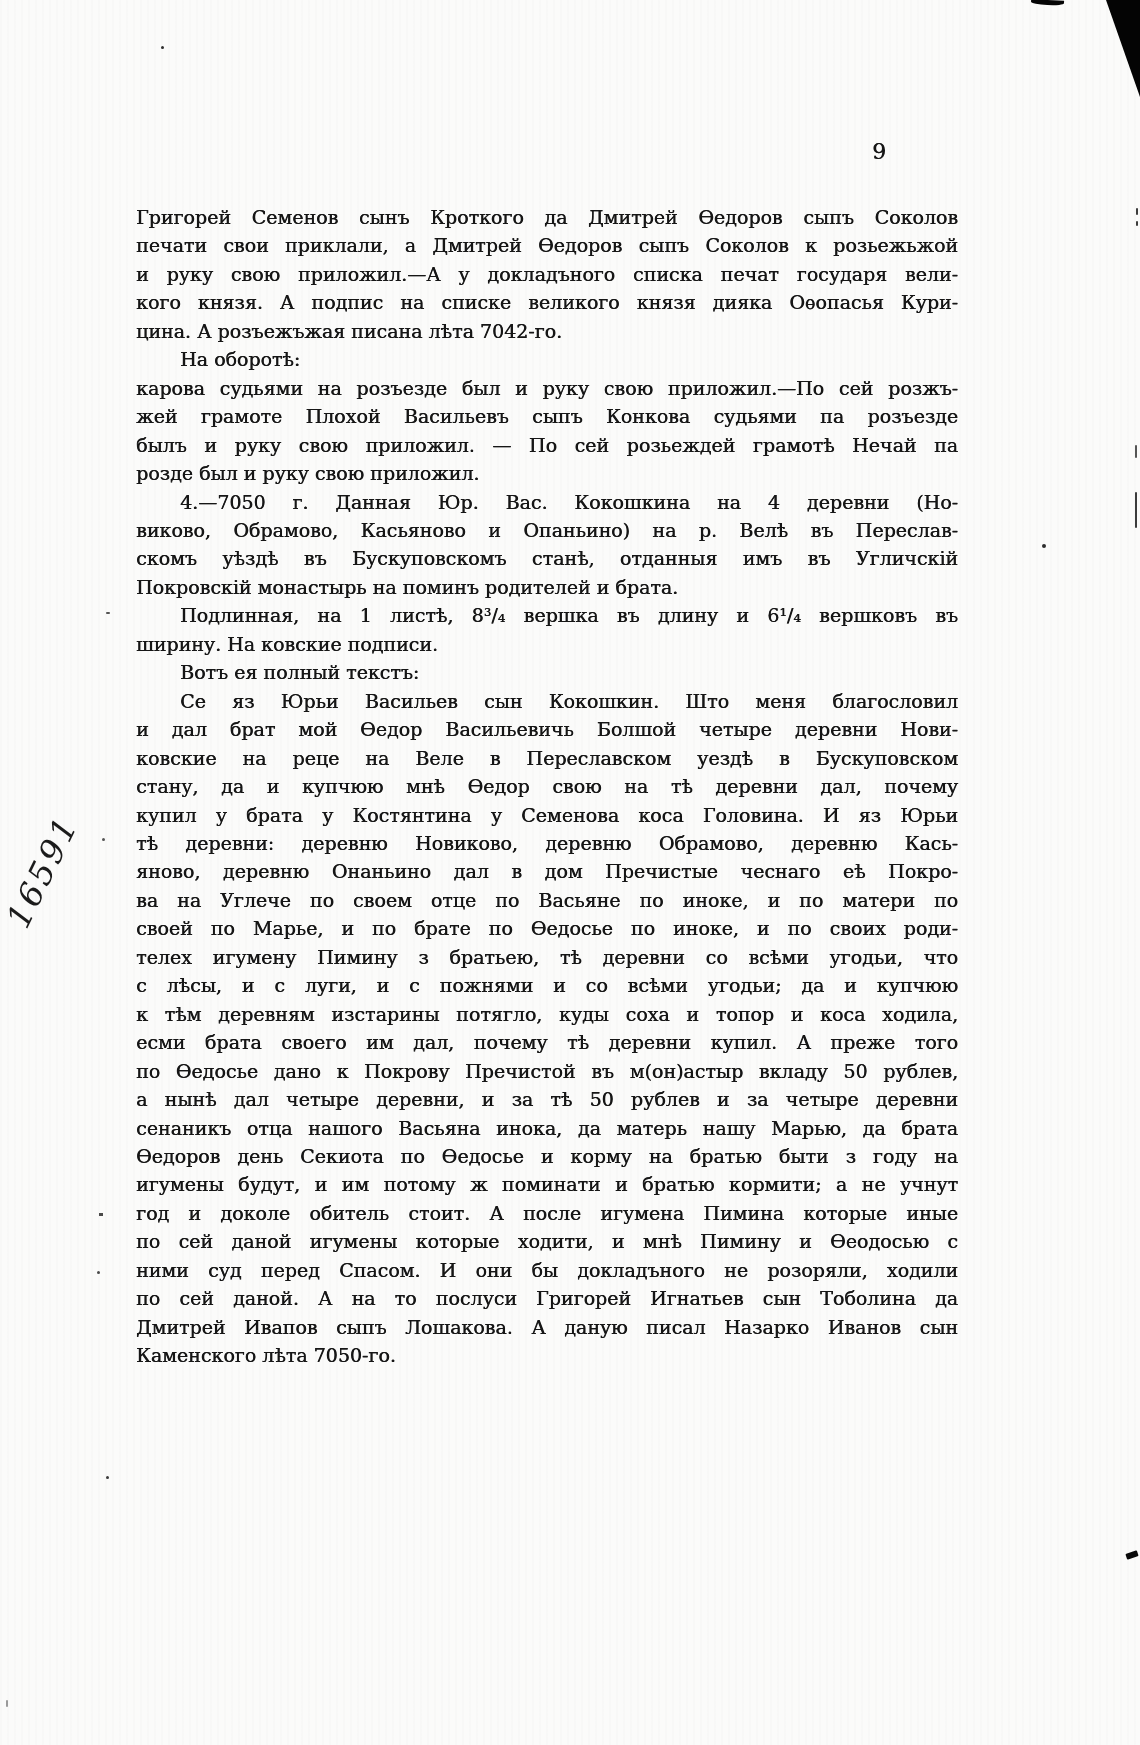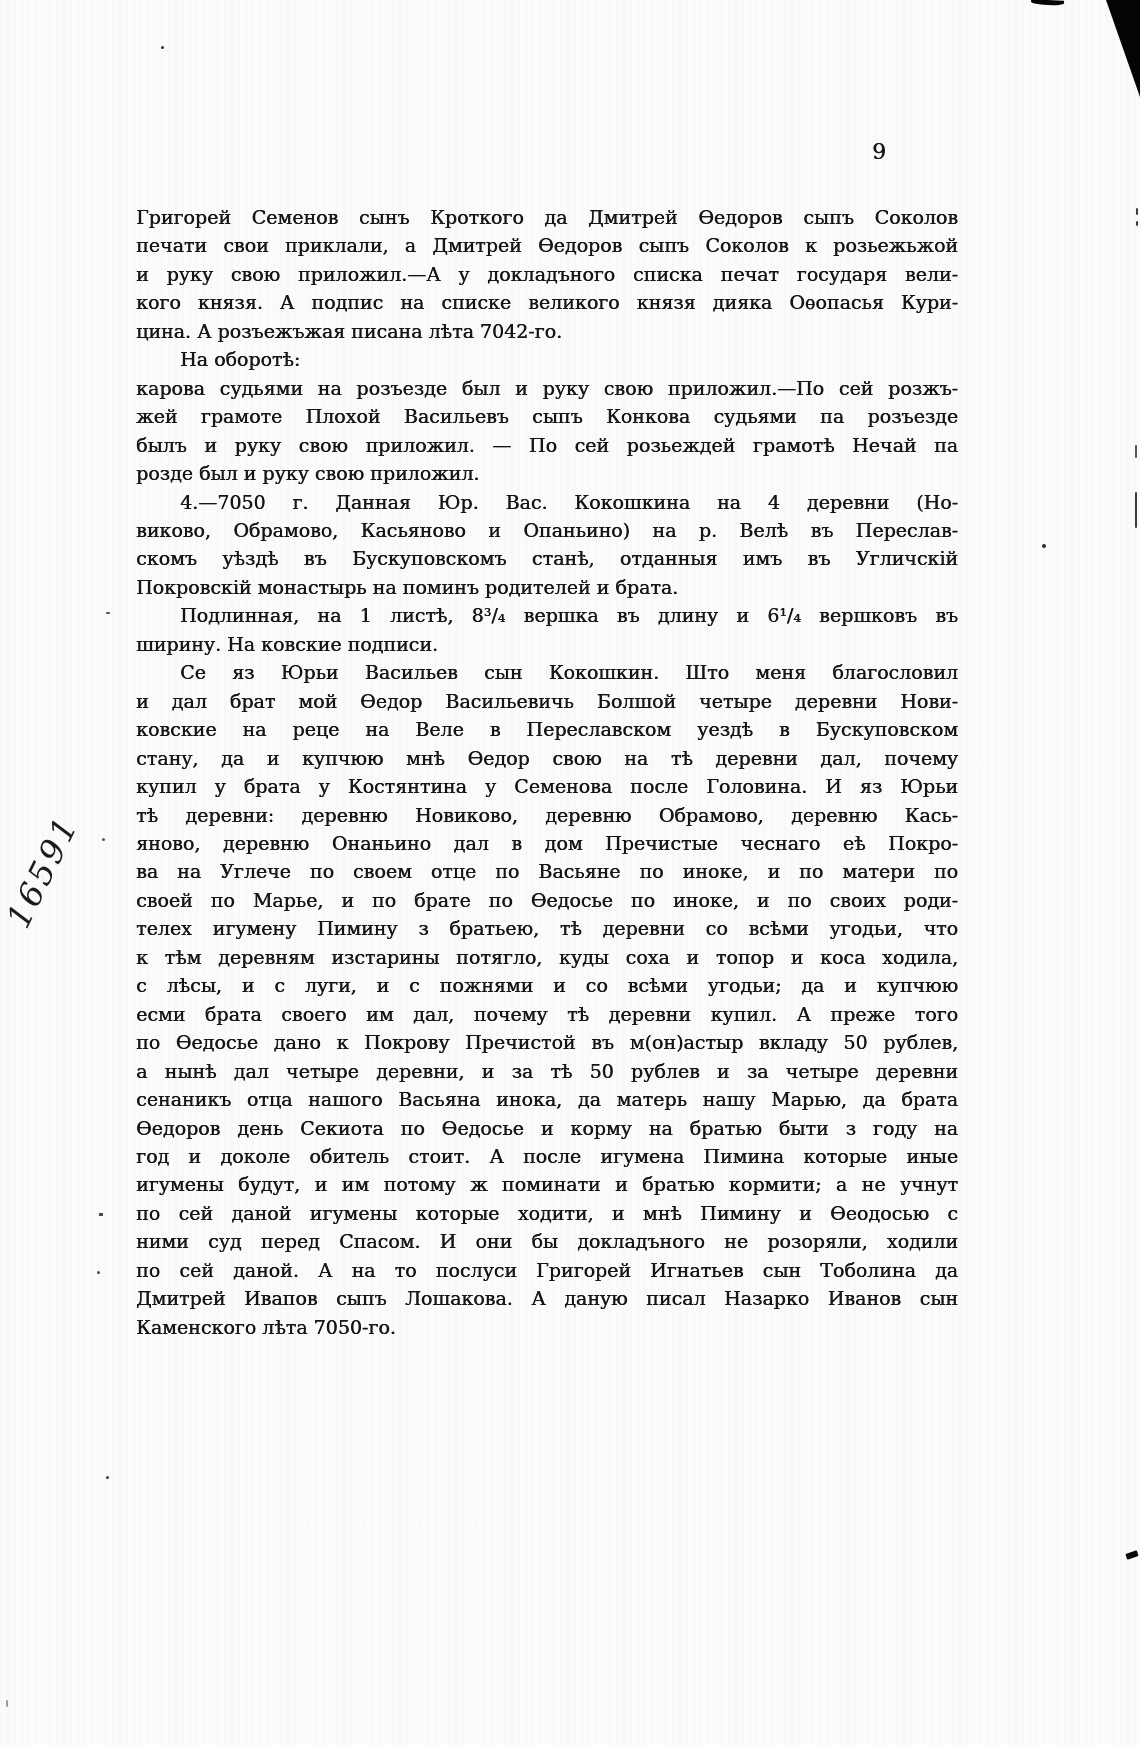--- a/index.html
+++ b/index.html
@@ -77,39 +77,40 @@
       <div class="line">карова судьями на розъезде был и руку свою приложил.—По сей розжъ-</div>
       <div class="line">жей грамоте Плохой Васильевъ сыпъ Конкова судьями па розъезде</div>
       <div class="line">былъ и руку свою приложил. — По сей розьеждей грамотѣ Нечай па</div>
       <div class="line par-end">розде был и руку свою приложил.</div>
       <div class="line indent">4.—7050 г. Данная Юр. Вас. Кокошкина на 4 деревни (Но-</div>
       <div class="line">виково, Обрамово, Касьяново и Опаньино) на р. Велѣ въ Переслав-</div>
       <div class="line">скомъ уѣздѣ въ Бускуповскомъ станѣ, отданныя имъ въ Угличскій</div>
       <div class="line par-end">Покровскій монастырь на поминъ родителей и брата.</div>
       <div class="line indent">Подлинная, на 1 листѣ, 8³/₄ вершка въ длину и 6¹/₄ вершковъ въ</div>
       <div class="line par-end">ширину. На ковские подписи.</div>
+      <div class="line indent par-end">Вотъ ея полный текстъ:</div>
       <div class="line indent">Се яз Юрьи Васильев сын Кокошкин. Што меня благословил</div>
       <div class="line">и дал брат мой Ѳедор Васильевичь Болшой четыре деревни Нови-</div>
       <div class="line">ковские на реце на Веле в Переславском уездѣ в Бускуповском</div>
       <div class="line">стану, да и купчюю мнѣ Ѳедор свою на тѣ деревни дал, почему</div>
-      <div class="line">купил у брата у Костянтина у Семенова после Головина. И яз Юрьи</div>
+      <div class="line">купил у брата у Костянтина у Семенова коса Головина. И яз Юрьи</div>
       <div class="line">тѣ деревни: деревню Новиково, деревню Обрамово, деревню Кась-</div>
       <div class="line">яново, деревню Онаньино дал в дом Пречистые чеснаго еѣ Покро-</div>
       <div class="line">ва на Углече по своем отце по Васьяне по иноке, и по матери по</div>
       <div class="line">своей по Марье, и по брате по Ѳедосье по иноке, и по своих роди-</div>
       <div class="line">телех игумену Пимину з братьею, тѣ деревни со всѣми угодьи, что</div>
+      <div class="line">с лѣсы, и с луги, и с пожнями и со всѣми угодьи; да и купчюю</div>
       <div class="line">к тѣм деревням изстарины потягло, куды соха и топор и коса ходила,</div>
-      <div class="line">с лѣсы, и с луги, и с пожнями и со всѣми угодьи; да и купчюю</div>
       <div class="line">есми брата своего им дал, почему тѣ деревни купил. А преже того</div>
       <div class="line">по Ѳедосье дано к Покрову Пречистой въ м(он)астыр вкладу 50 рублев,</div>
       <div class="line">а нынѣ дал четыре деревни, и за тѣ 50 рублев и за четыре деревни</div>
       <div class="line">сенаникъ отца нашого Васьяна инока, да матерь нашу Марью, да брата</div>
       <div class="line">Ѳедоров день Секиота по Ѳедосье и корму на братью быти з году на</div>
+      <div class="line">игумены будут, и им потому ж поминати и братью кормити; а не учнут</div>
       <div class="line">год и доколе обитель стоит. А после игумена Пимина которые иные</div>
-      <div class="line">игумены будут, и им потому ж поминати и братью кормити; а не учнут</div>
       <div class="line">по сей даной игумены которые ходити, и мнѣ Пимину и Ѳеодосью с</div>
       <div class="line">ними суд перед Спасом. И они бы докладъного не розоряли, ходили</div>
       <div class="line">по сей даной. А на то послуси Григорей Игнатьев сын Тоболина да</div>
       <div class="line">Дмитрей Ивапов сыпъ Лошакова. А даную писал Назарко Иванов сын</div>
       <div class="line par-end">Каменского лѣта 7050-го.</div>
     </div>
 
   <div class="art corner-triangle"></div>
   <div class="art top-curve"></div>
   <div class="art dot d1"></div>

